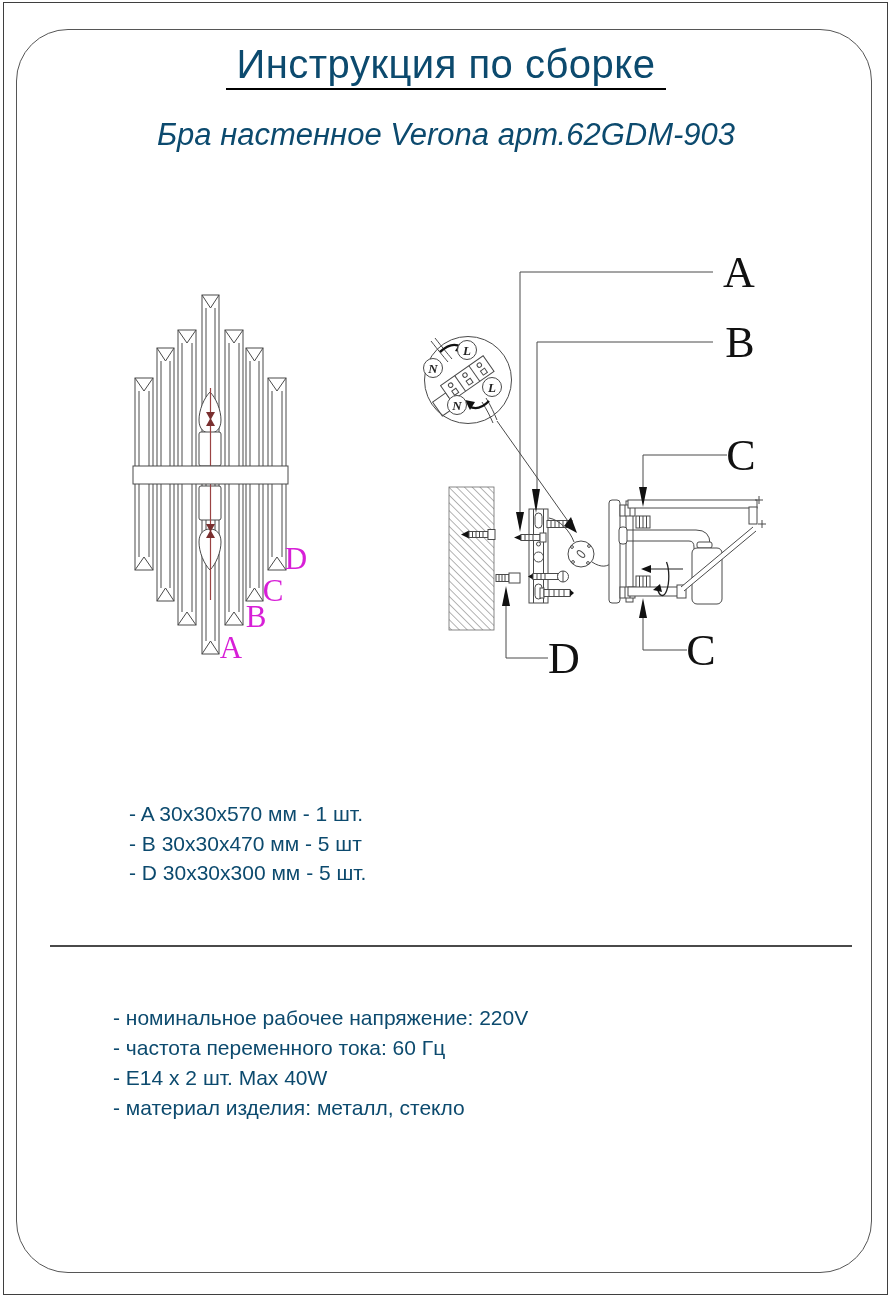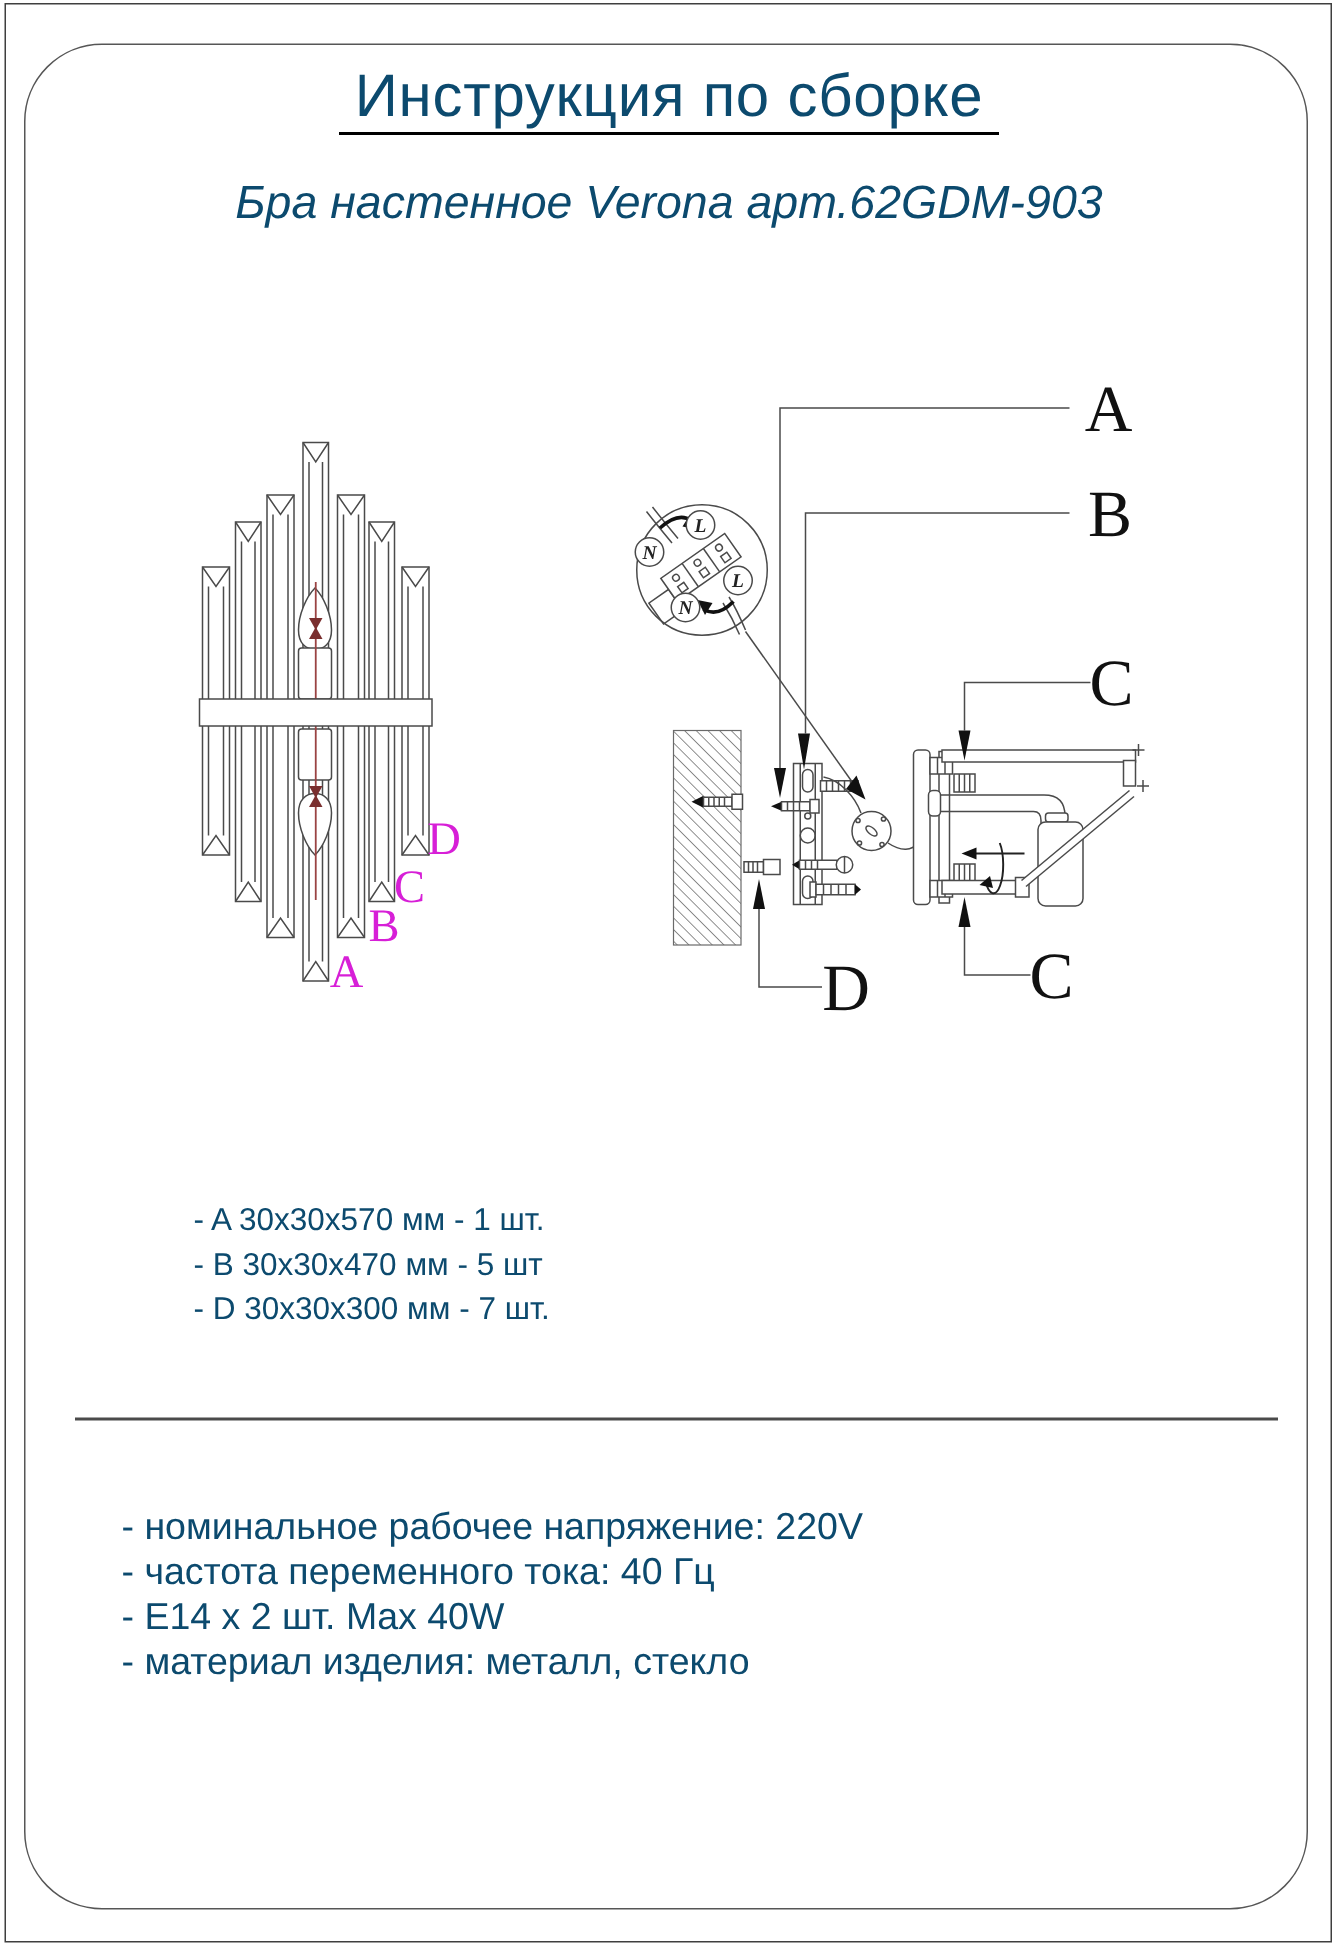--- a/index.html
+++ b/index.html
@@ -19,21 +19,21 @@
   .title-wrap { position:absolute; top:42px; left:0; width:100%; text-align:center; }
   .title {
     display:inline-block; font-size:40px; font-weight:400; letter-spacing:0.5px;
     border-bottom:2.5px solid #000; padding:0 10px 1px 10px;
   }
   .subtitle-wrap { position:absolute; top:117px; left:0; width:100%; text-align:center;font-style:italic; }
   .subtitle { font-size:31px; font-weight:400; }
   .diagram-svg { position:absolute; left:0; top:245px; }
   .parts-list { position:absolute; left:97px; top:799px; font-size:21px; line-height:29.5px;margin-left:32px; }
   .divider { position:absolute; left:50px; top:945px; width:802px; height:0; border-top:2px solid #4a4a4a; }
-  .spec-list { position:absolute; left:81px; top:1003px; font-size:25px; line-height:30px; }
+  .spec-list { position:absolute; left:113px; top:1003px; font-size:21px; line-height:30px; }
 
   
   svg .ln   { stroke:#4a4a4a; stroke-width:1; fill:none; }
   svg .lnw  { stroke:#4a4a4a; stroke-width:1; fill:#ffffff; }
   svg .dark { fill:#111; stroke:none; }
   svg .redline { stroke:#9a4343; stroke-width:1.2; fill:none; }
   svg .redfил { fill:#7a2f2f; stroke:none; }
   svg .cadlabel { font-family:"Liberation Serif", serif; font-size:44px; fill:#111; text-anchor:middle; }
   svg .maglabel { font-family:"Liberation Serif", serif; font-size:31px; text-anchor:middle; }
   svg .inset-letter { font-family:"Liberation Serif", serif; font-style:italic; font-weight:bold; font-size:13px; fill:#222; text-anchor:middle; }
@@ -344,24 +344,24 @@
         <polygon class="dark" points="506,586 502,606 510,606"></polygon>
         <path class="ln" d="M 506,606 V 658 H 548"></path>
         <text class="cadlabel" x="564" y="673">D</text>
       </g>
     </g>
   </svg>
 
   <div class="parts-list">
     <div>- A 30x30x570 мм - 1 шт.</div>
     <div>- B 30x30x470 мм - 5 шт</div>
-    <div>- D 30x30x300 мм - 7 шт.</div>
+    <div>- D 30x30x300 мм - 5 шт.</div>
   </div>
 
   <div class="divider"></div>
 
   <div class="spec-list">
     <div>- номинальное рабочее напряжение: 220V</div>
-    <div>- частота переменного тока: 40 Гц</div>
+    <div>- частота переменного тока: 60 Гц</div>
     <div>- E14 x 2 шт. Max 40W</div>
     <div>- материал изделия: металл, стекло</div>
   </div>
 </div>
 
 </body></html>

